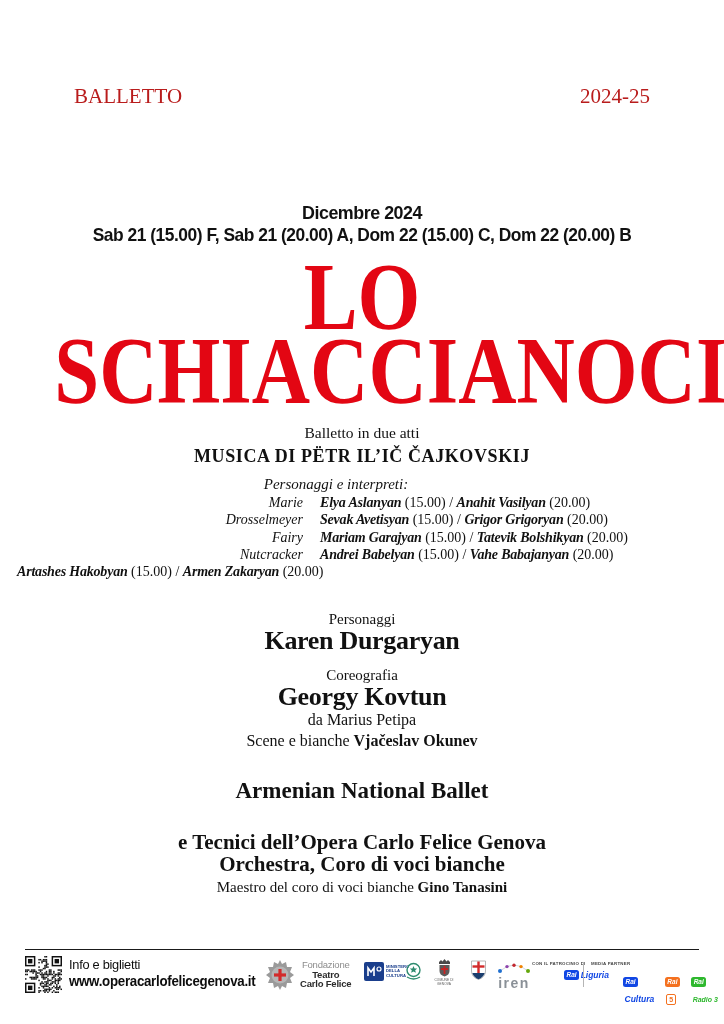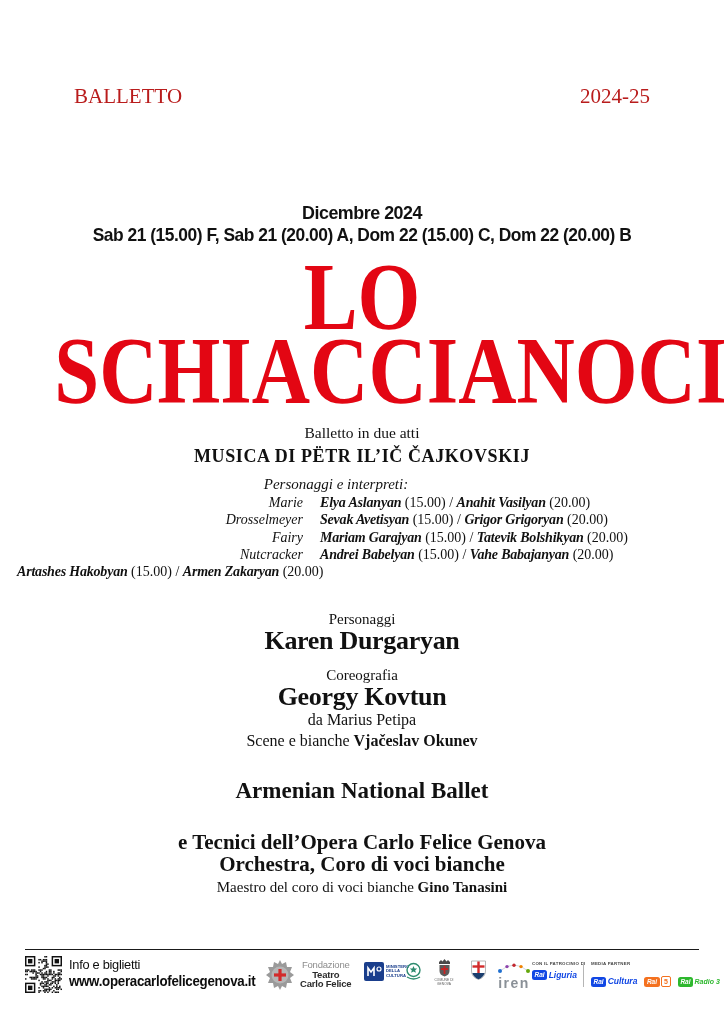--- a/index.html
+++ b/index.html
@@ -58,21 +58,21 @@
   #emblem{left:404px;top:960px;}
   #comune{left:433px;top:958px;text-align:center;width:22px;}
   #comune .cap{font-size:3.2px;color:#555;letter-spacing:0.1px;margin-top:0.5px;}
   #liguria{left:470px;top:959px;}
   #iren{left:496px;top:959px;width:36px;text-align:center;}
   #iren .iren-word{color:#8a9097;font-weight:700;font-size:14px;letter-spacing:1.5px;line-height:12px;}
   #vdiv{left:583px;top:962px;height:25px;border-left:1px solid #b5b5b5;}
   .mini-label{font-size:4.4px;font-weight:700;color:#444;letter-spacing:0.25px;}
   #patronage{left:532px;top:961px;}
   #media{left:591px;top:961px;}
-  .badge-row{display:flex;align-items:center;margin-top:4px;}
+  .badge-row{display:flex;align-items:center;margin-top:4px;margin-left:32px;}
   .rai-sq{display:inline-block;background:#1147e4;color:#fff;font-weight:700;font-style:italic;
      border-radius:2.5px;font-size:6.5px;line-height:1;padding:2px 2.5px 1.5px;}
   .rai-sq.or{background:#f4711f;} .rai-sq.gn{background:#2eb82e;}
   .rai-name{font-style:italic;font-weight:700;font-size:8.5px;margin-left:1.5px;}
   .bl{color:#1147e4;} .grn{color:#2eb82e;}
   .rai5-box{display:inline-block;border:1px solid #f4711f;color:#f4711f;border-radius:2px;
      font-weight:700;font-size:7px;line-height:1;padding:1px 2px;margin-left:1.5px;}
   .gap{width:7px;}
 </style>
 </head>

